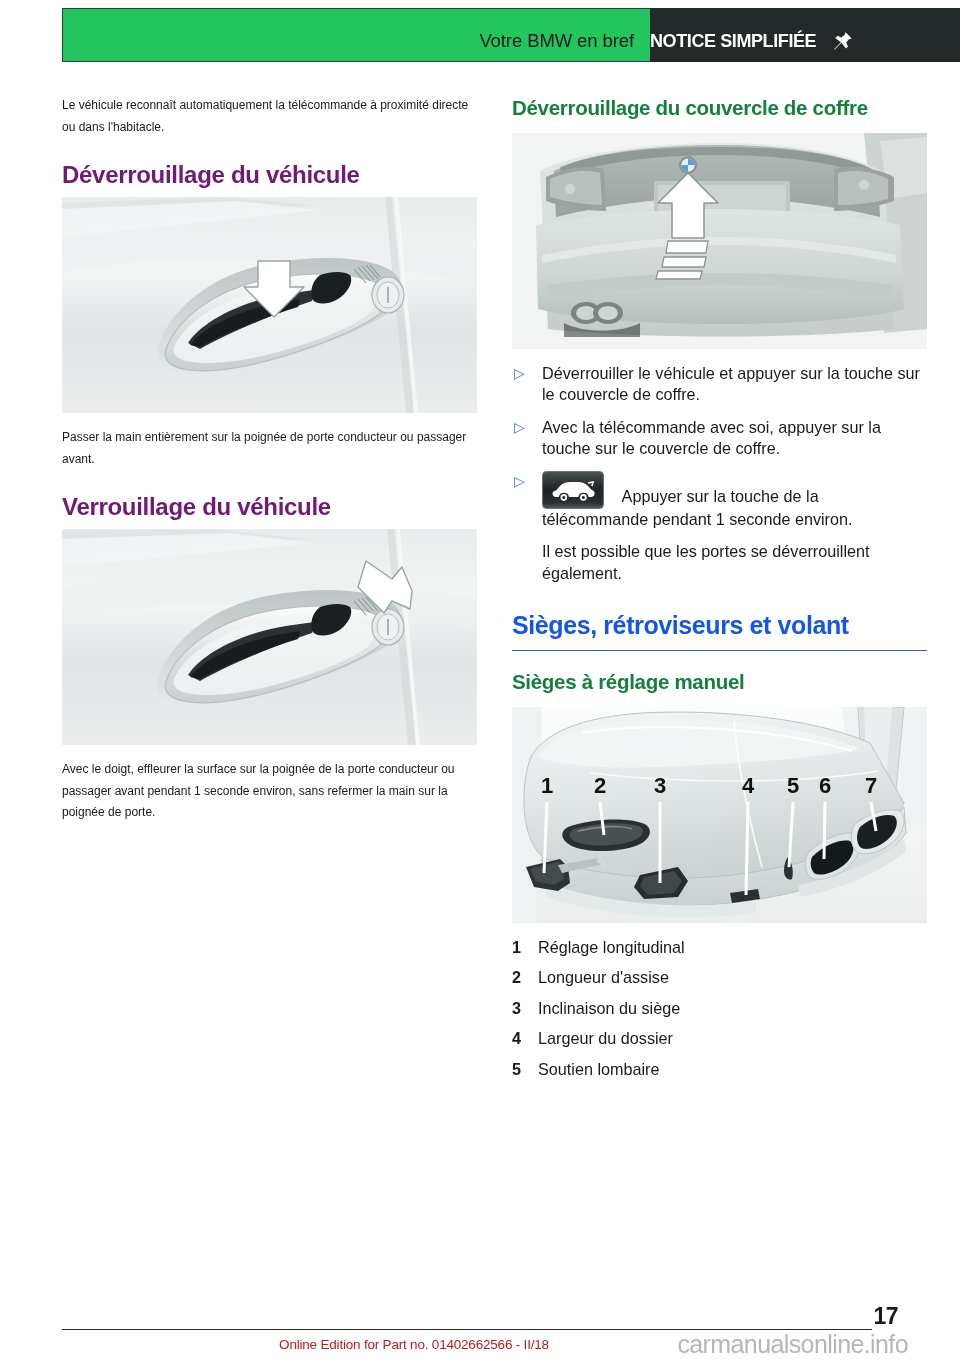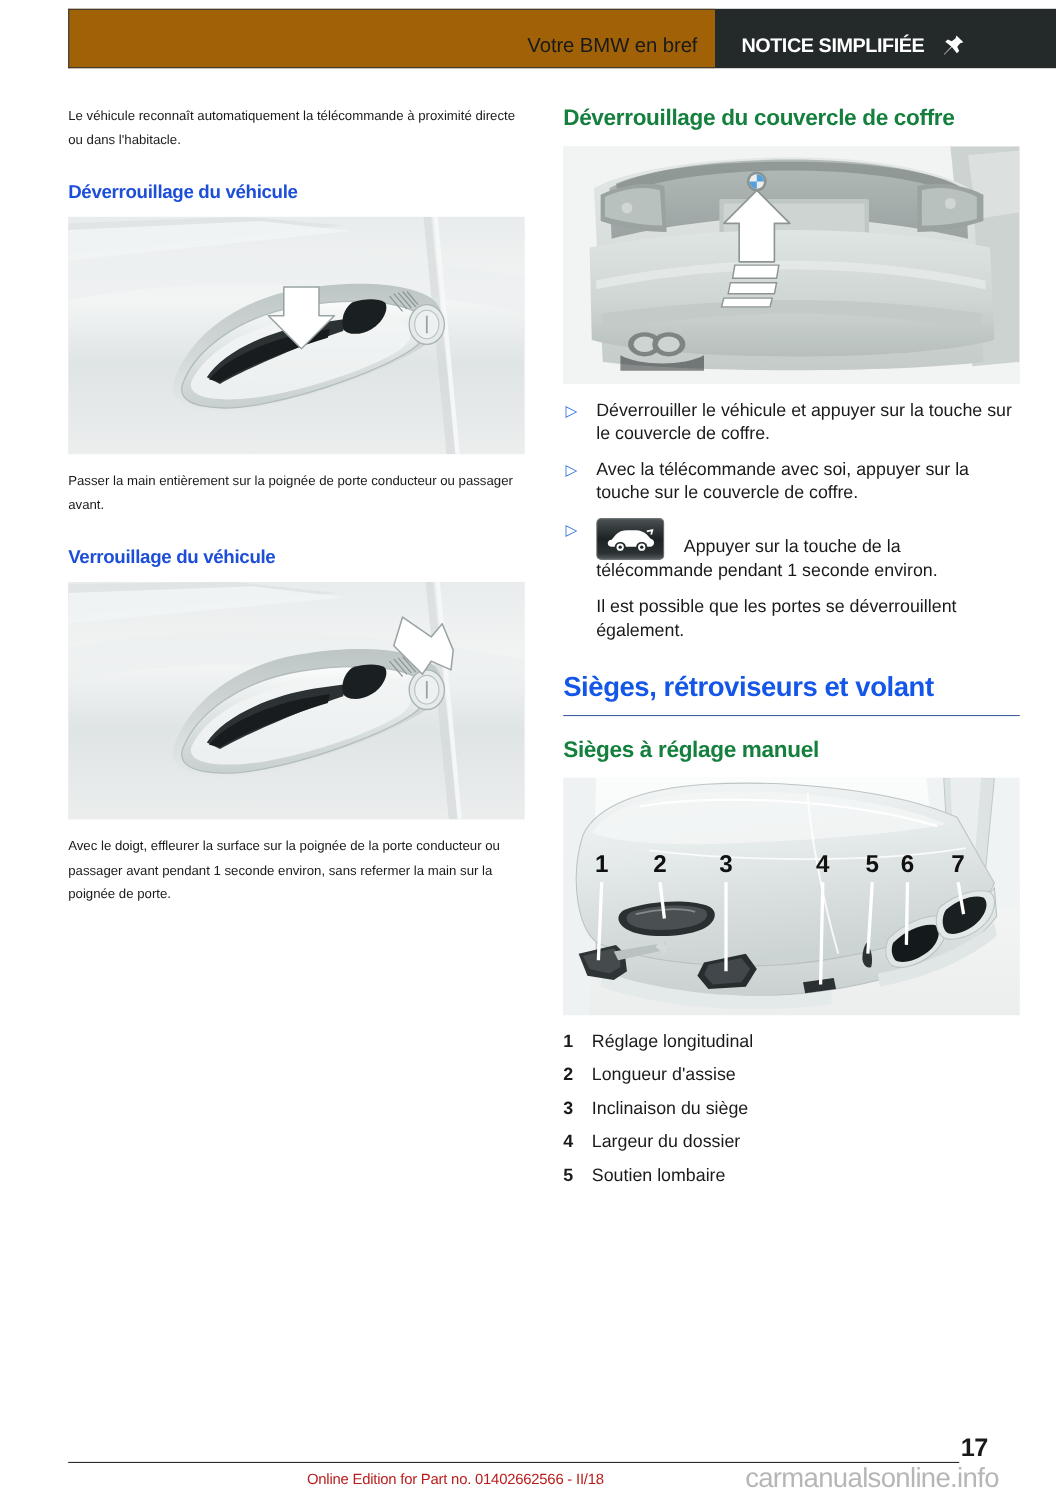--- a/index.html
+++ b/index.html
@@ -23,41 +23,40 @@
     top: 8px;
     width: 898px;
     height: 54px;
     display: flex;
     align-items: stretch;
   }
   .header-tab-light {
     flex: 1 1 auto;
     border: 1px solid #3a3a3a;
     border-right: none;
-    background: #a16207;
+    background: #22c55e;
     display: flex;
     align-items: center;
     justify-content: flex-end;
     padding-right: 16px;
     box-sizing: border-box;
   }
   .header-tab-light-label {
     font-size: 18.5px;
     color: #1a1a1a;
     letter-spacing: -0.1px;
     position: relative;
     top: 6px;
   }
   .header-tab-dark {
     flex: 0 0 310px;
     background: #242a2a;
     display: flex;
     align-items: center;
     justify-content: flex-start;
-    padding-left: 24px;
     box-sizing: border-box;
   }
   .header-tab-dark-label {
     font-size: 18px;
     font-weight: bold;
     color: #ffffff;
     letter-spacing: -0.4px;
     position: relative;
     top: 6px;
   }
@@ -79,24 +78,24 @@
 
   
   p.body-text {
     margin: 0 0 6px 0;
     font-size: 12px;
     line-height: 21.5px;
     color: #1a1a1a;
   }
   h2.h-light {
     margin: 24px 0 10px 0;
-    font-size: 17px;
+    font-size: 24px;
     line-height: 25px;
     font-weight: bold;
-    color: #1d4ed8;
+    color: #701a75;
     letter-spacing: -0.3px;
   }
   h2.h-blue {
     margin: 0 0 12px 0;
     font-size: 20.5px;
     line-height: 25.5px;
     font-weight: bold;
     color: #15803d;
     letter-spacing: -0.3px;
   }

